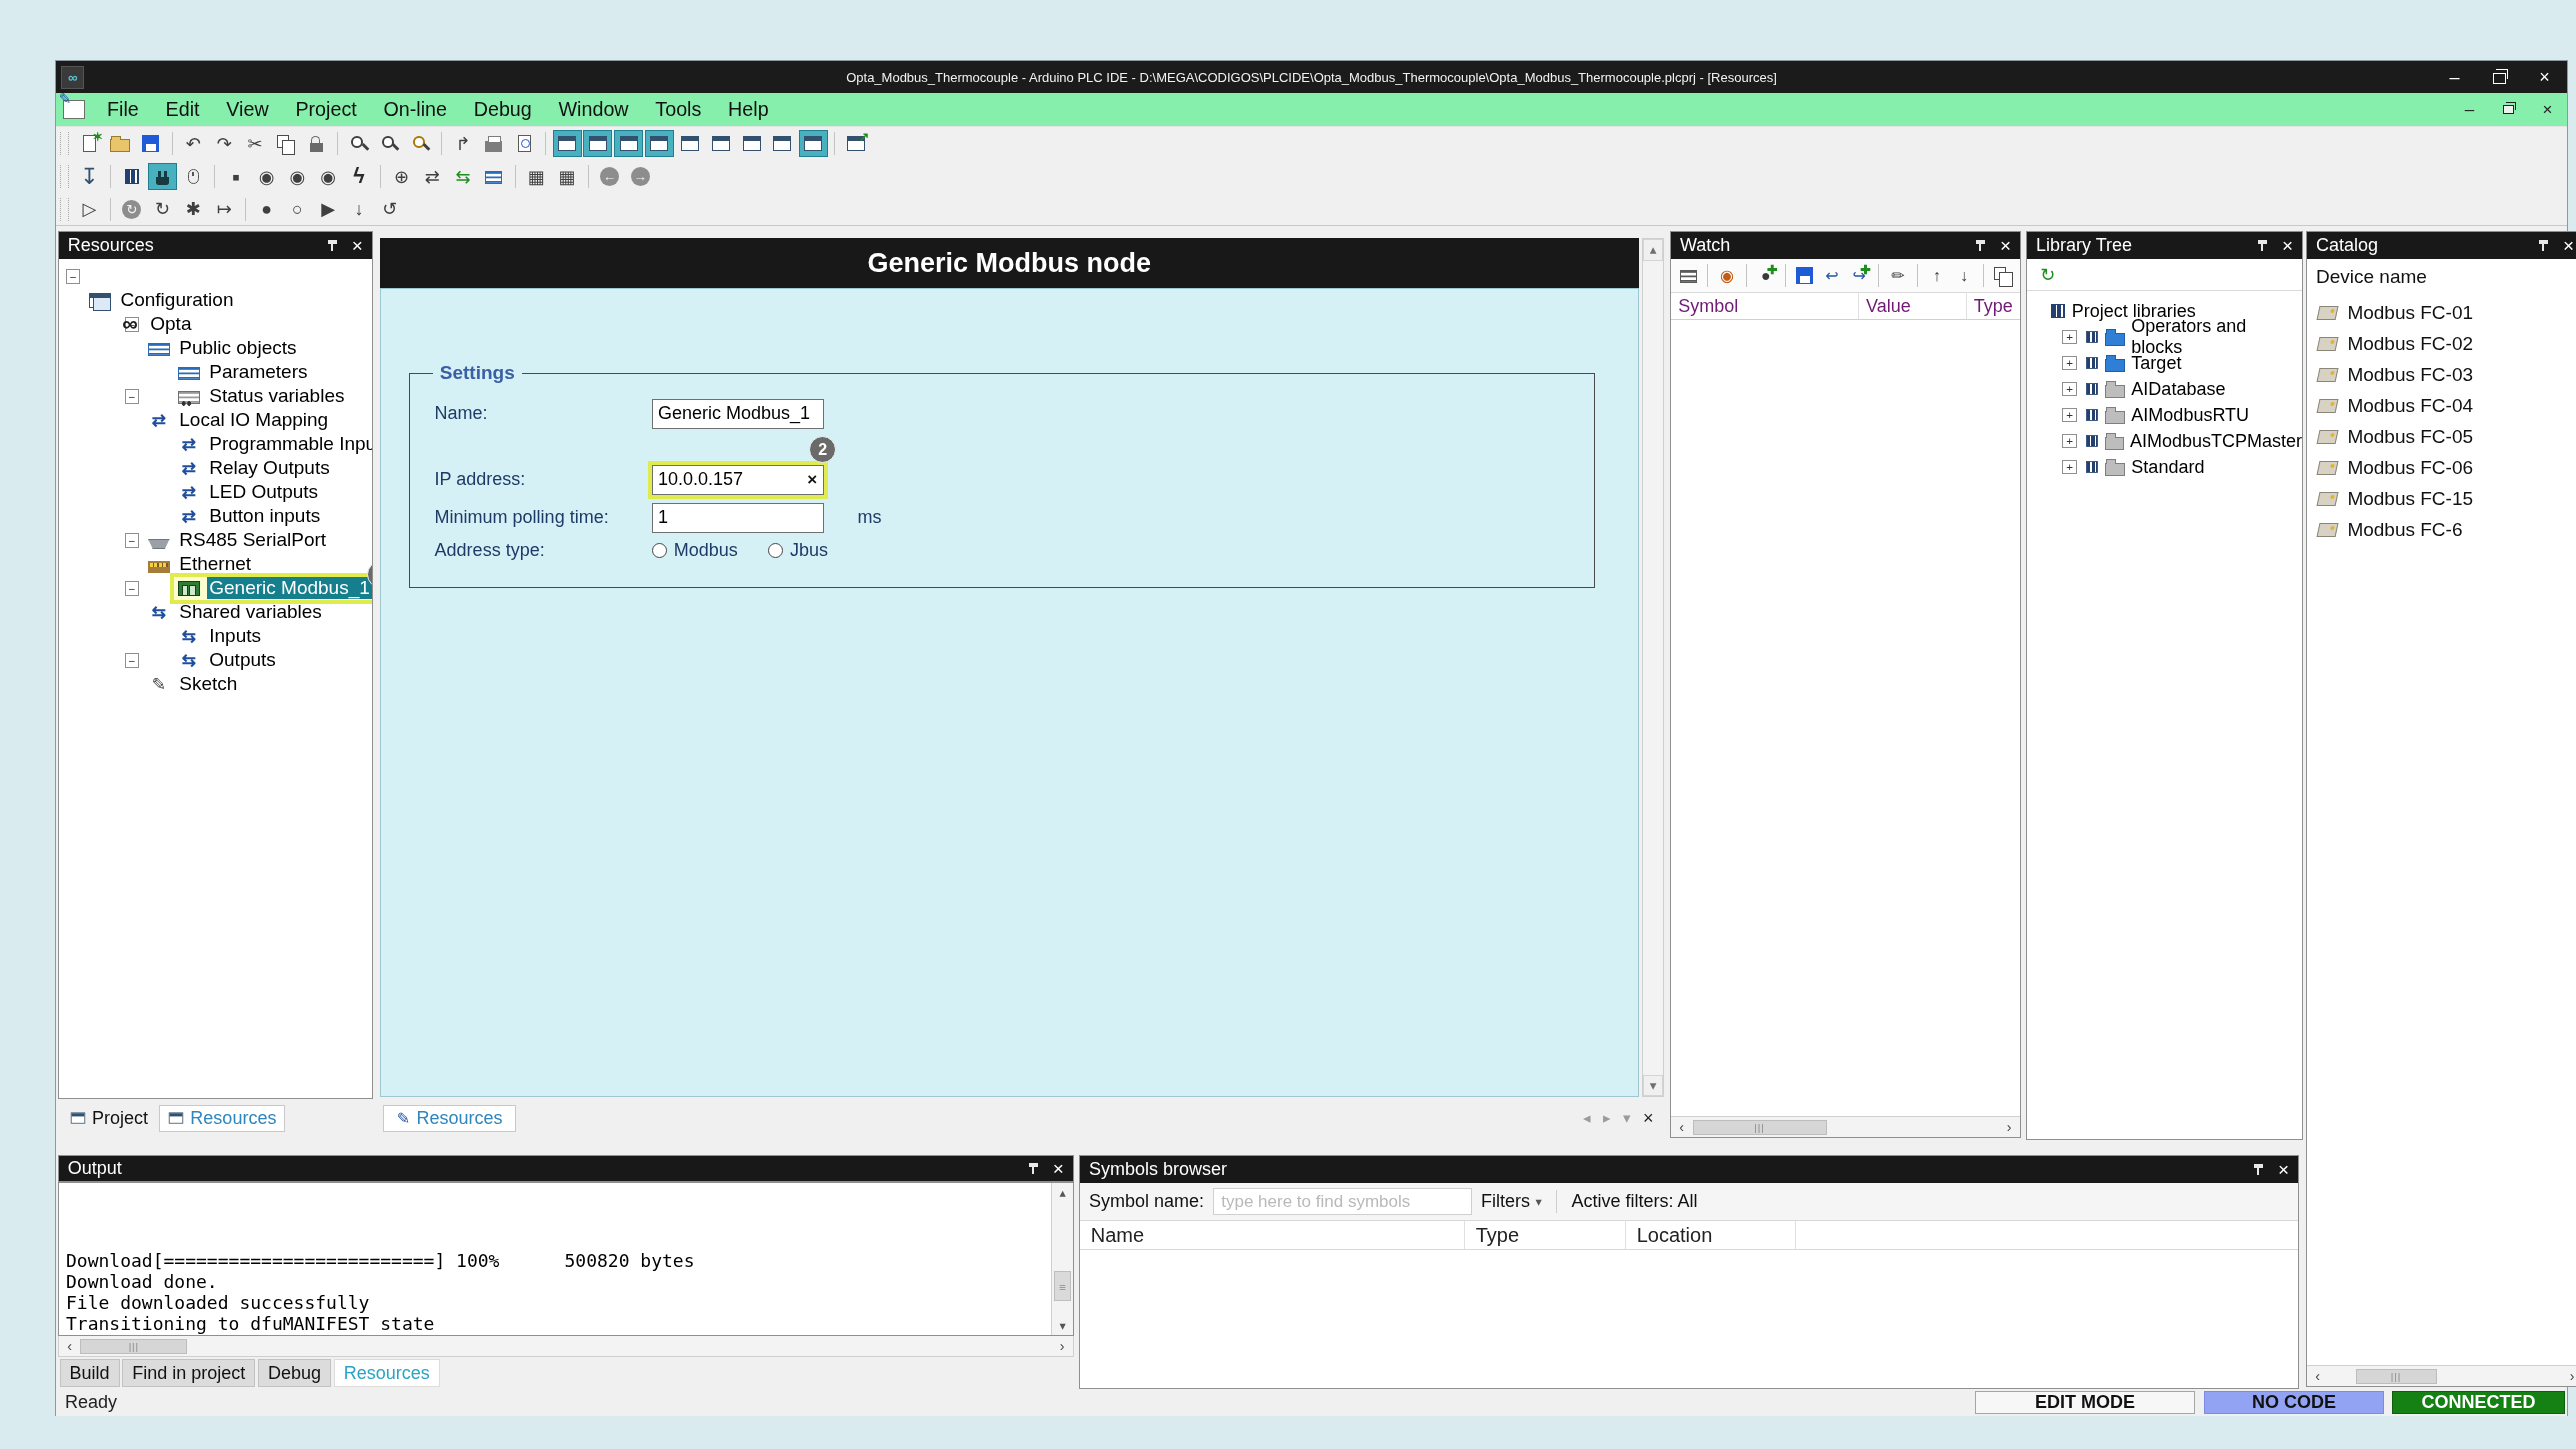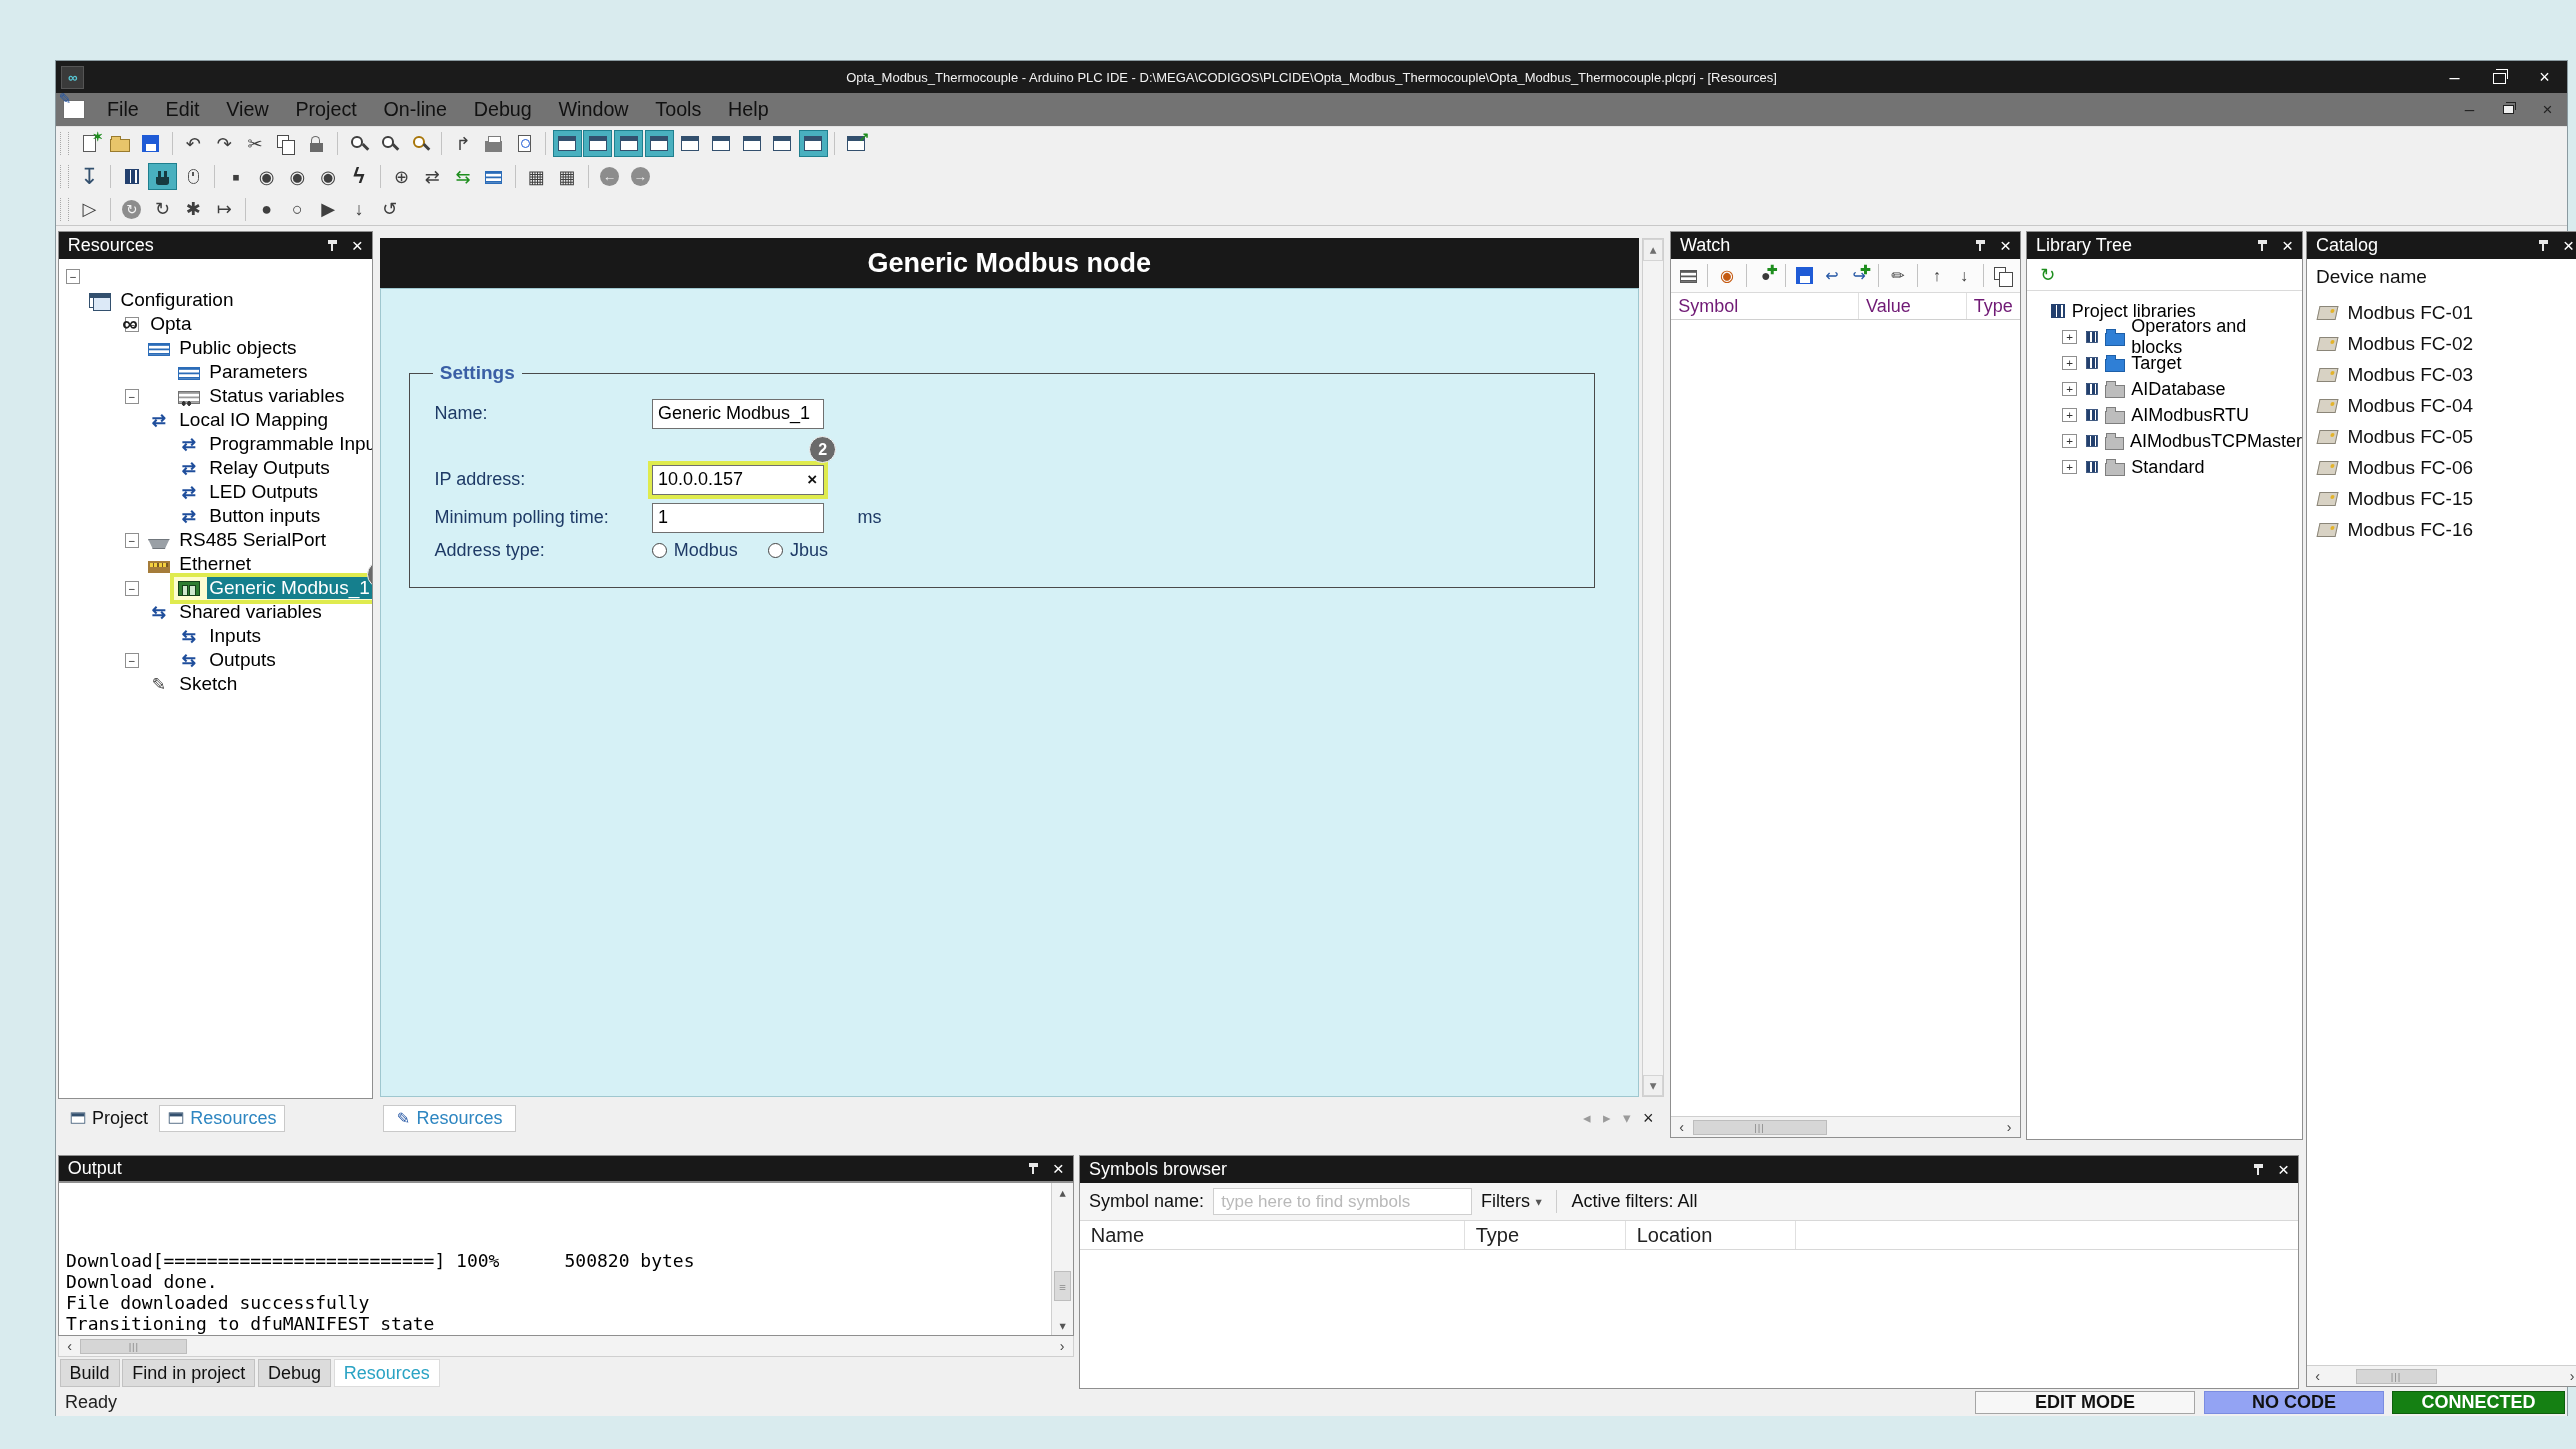--- a/index.html
+++ b/index.html
@@ -13,21 +13,21 @@
     display:flex;align-items:center;color:#f2f2f2;}
   .appicon{width:23px;height:23px;margin-left:5.4px;background:#3a3a3a;border:0.9px solid #555;
     color:#58c6d4;font-size:13.4px;font-weight:bold;display:flex;align-items:center;justify-content:center;}
   .titletext{position:absolute;left:0;right:0;text-align:center;font-size:13px;pointer-events:none;}
   .wbtns{margin-left:auto;display:flex;z-index:2;}
   .wbtn{width:45px;height:32px;display:flex;align-items:center;justify-content:center;font-size:18px;color:#fff;}
   .restore-glyph{width:12.5px;height:10.7px;border:1.8px solid #fff;position:relative;background:#1b1b1b;margin-top:2.7px;}
   .restore-glyph::before{content:'';position:absolute;left:1.8px;top:-5.4px;width:10.7px;height:9px;border:1.8px solid #fff;border-bottom:none;border-left:none;}
 
   
-  .menubar{position:absolute;left:0;top:32px;right:0;height:34px;background:#737373;
+  .menubar{position:absolute;left:0;top:32px;right:0;height:34px;background:#86efac;
     display:flex;align-items:center;font-size:19.7px;color:#111;border-bottom:0.9px solid #e3e3e3;}
   .mdoc{width:21.5px;height:19.7px;margin:0 9px 0 7.2px;position:relative;background:#fff;border:1.8px solid #6d6d6d;}
   .mdoc::after{content:'✎';position:absolute;left:-5.4px;top:-10.7px;color:#2456a4;font-size:15px;}
   .mitem{padding:0 13.4px;height:100%;display:flex;align-items:center;}
   .mdibtns{margin-left:auto;display:flex;align-items:center;color:#222;}
   .mdibtn{width:39px;height:27px;display:flex;align-items:center;justify-content:center;font-size:17px;}
   .mdirestore{width:10.7px;height:9px;border:1.8px solid #222;position:relative;background:#f0f0f0;}
   .mdirestore::before{content:'';position:absolute;left:1.8px;top:-4.5px;width:9px;height:7.2px;border:1.8px solid #222;border-bottom:none;border-left:none;}
 
   
@@ -895,21 +895,21 @@
         <div class="citem">
           <span class="ci-device"></span>
           <span>Modbus FC-06</span>
         </div>
         <div class="citem">
           <span class="ci-device"></span>
           <span>Modbus FC-15</span>
         </div>
         <div class="citem">
           <span class="ci-device"></span>
-          <span>Modbus FC-16</span>
+          <span>Modbus FC-6</span>
         </div>
       </div>
     <div class="hscroll">
       <span class="hs-arrow">‹</span>
       <span class="hs-thumb" style="width:81px;margin-left:27px;">|||</span>
       <span class="hs-arrow" style="margin-left:auto;">›</span>
     </div>
   </div>
 
   <div class="panel output">

